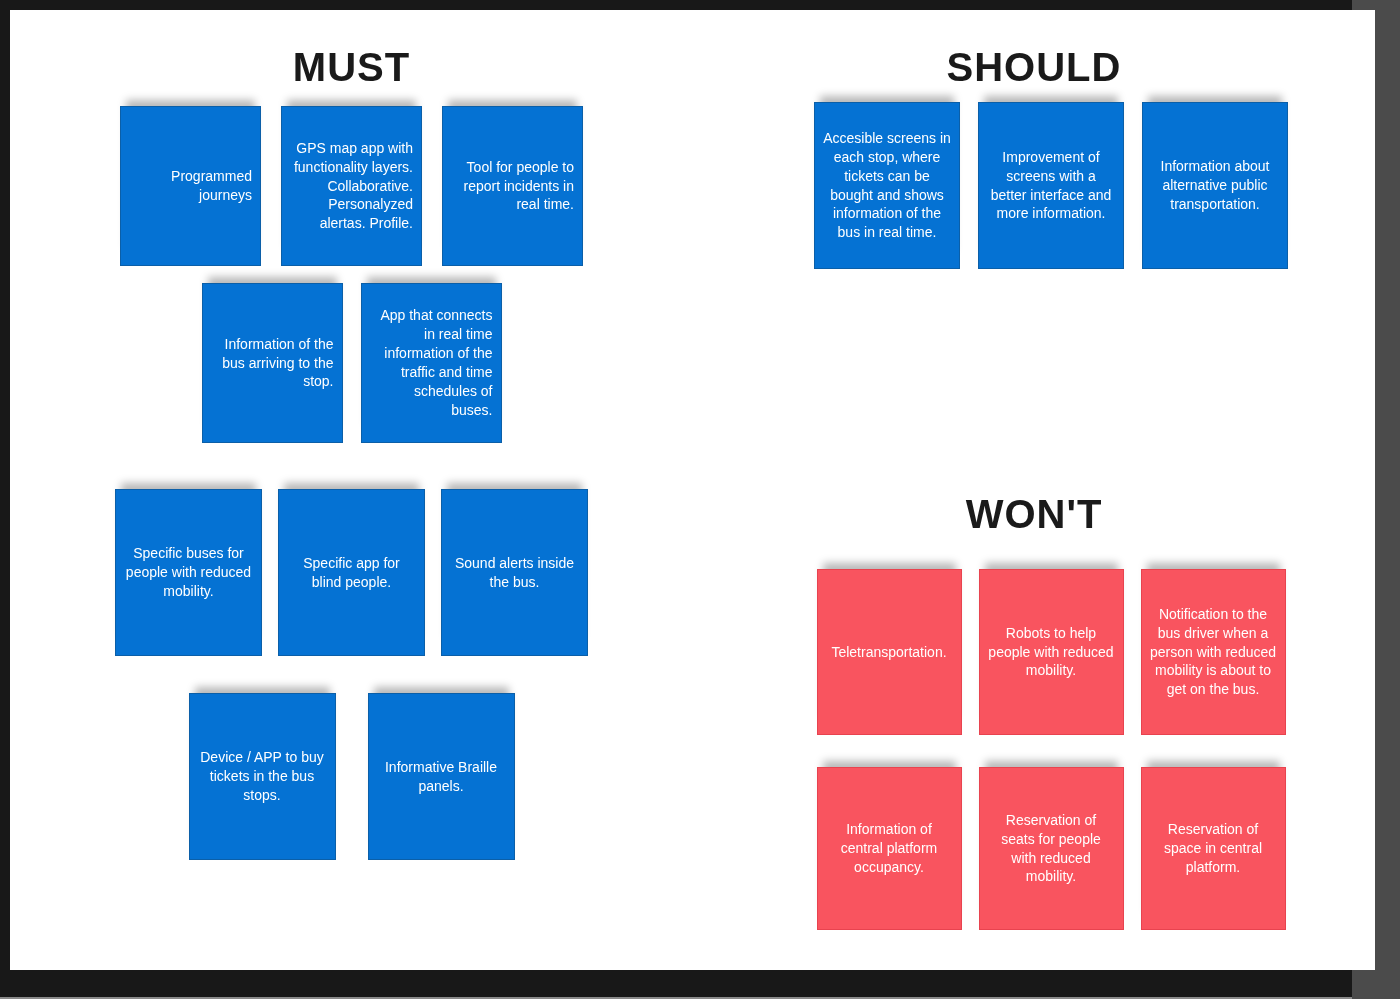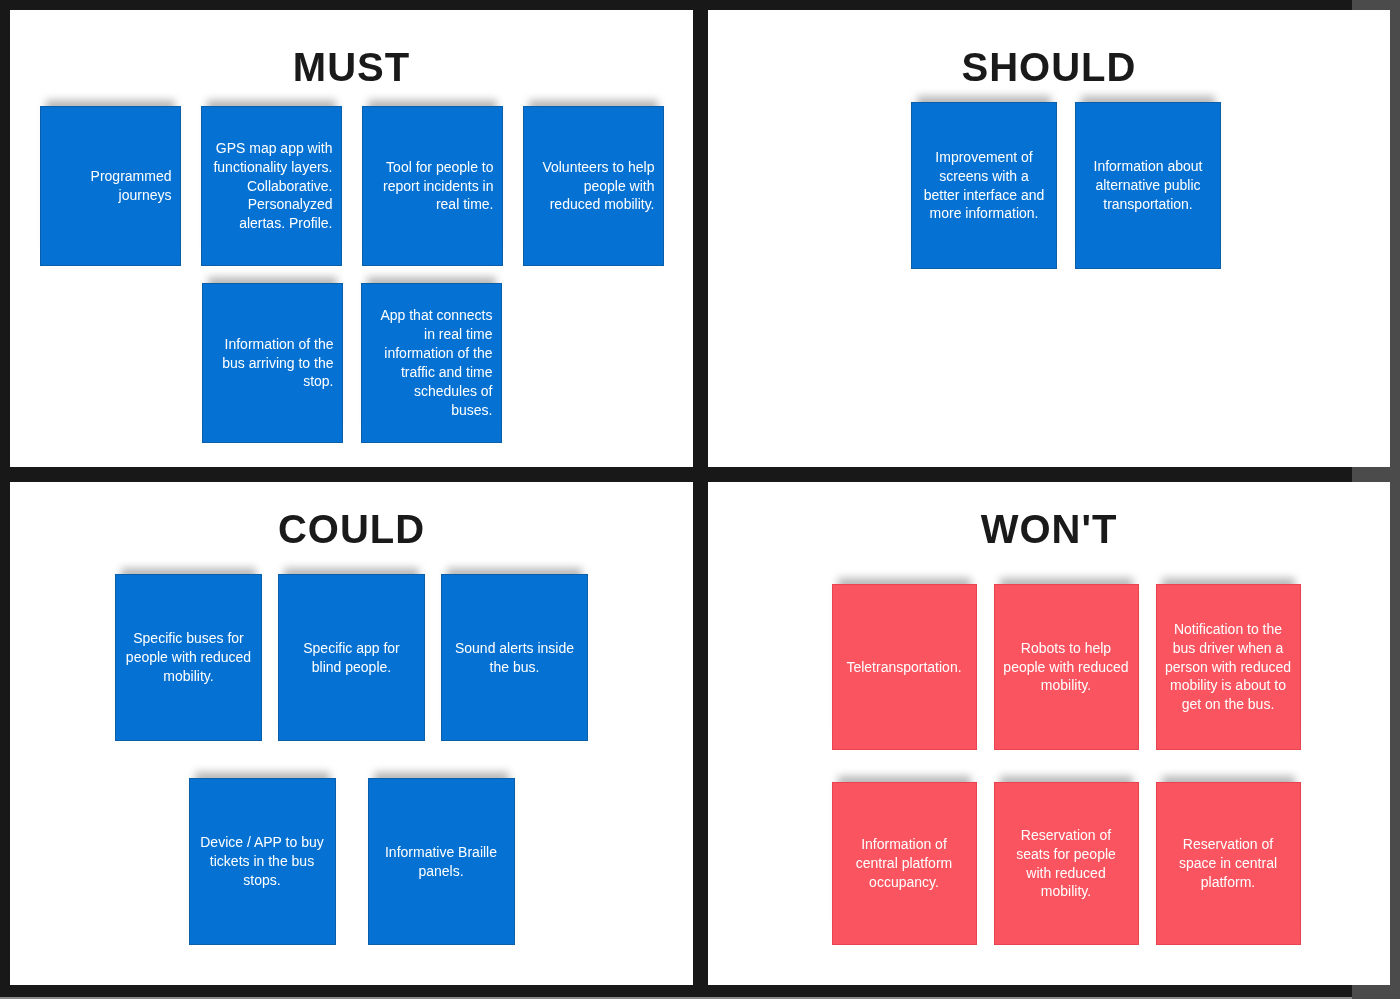--- a/index.html
+++ b/index.html
@@ -12,21 +12,20 @@
     background: #4b4b4b;
   }
   .board {
     width: 1352px;
     height: 999px;
     box-sizing: border-box;
     background: var(--frame, #181818);
     display: grid;
     grid-template-columns: 683px 682px;
     grid-template-rows: 457px 503px;
-    gap: 15px;
     padding: 10px 10px 14px 10px;
     border-bottom: 2px solid #8a8a8a;
   }
   .quadrant {
     background: #ffffff;
     display: flex;
     flex-direction: column;
     align-items: center;
     overflow: hidden;
   }
@@ -92,48 +91,47 @@
     <div class="note-row row1">
       <div class="note blue">
         <span>Programmed journeys</span>
       </div>
       <div class="note blue">
         <span>GPS map app with functionality layers. Collaborative. Personalyzed alertas. Profile.</span>
       </div>
       <div class="note blue">
         <span>Tool for people to report incidents in real time.</span>
       </div>
-      <div class="note blue">
-        <span>Volunteers to help people with reduced mobility.</span>
-      </div>
     </div>
     <div class="note-row row2">
       <div class="note blue">
         <span>Information of the bus arriving to the stop.</span>
       </div>
       <div class="note blue">
         <span>App that connects in real time information of the traffic and time schedules of buses.</span>
       </div>
     </div>
   </section>
 
   <section class="quadrant q-should">
     <h1 class="q-title">SHOULD</h1>
     <div class="note-row row1 shift-right">
       <div class="note blue">
+        <span>Accesible screens in each stop, where tickets can be bought and shows information of the bus in real time.</span>
+      </div>
+      <div class="note blue">
         <span>Improvement of screens with a better interface and more information.</span>
       </div>
       <div class="note blue">
         <span>Information about alternative public transportation.</span>
       </div>
     </div>
   </section>
 
   <section class="quadrant bottom q-could">
-    <h1 class="q-title">COULD</h1>
     <div class="note-row row1">
       <div class="note blue">
         <span>Specific buses for people with reduced mobility.</span>
       </div>
       <div class="note blue">
         <span>Specific app for blind people.</span>
       </div>
       <div class="note blue">
         <span>Sound alerts inside the bus.</span>
       </div>

